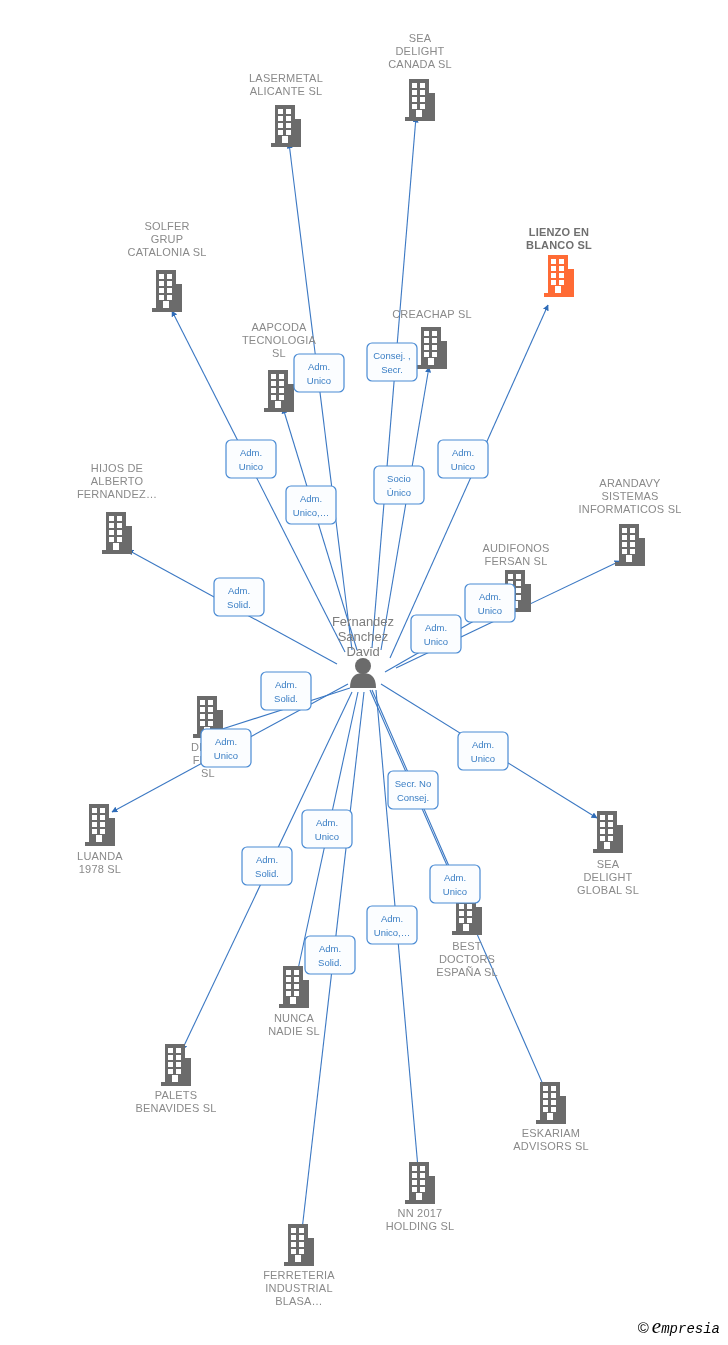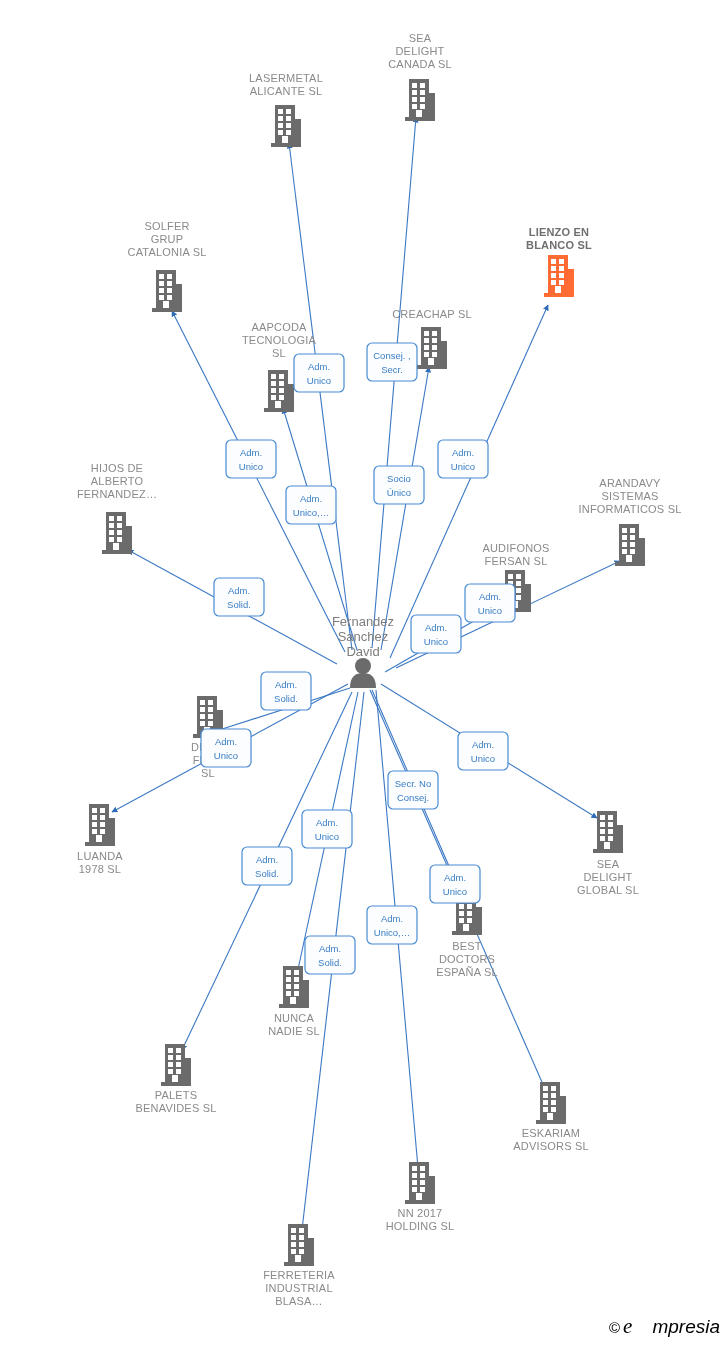--- a/index.html
+++ b/index.html
@@ -20,21 +20,21 @@
   }
   .edge{stroke:#3b78c3;stroke-width:1.1;fill:none;}
   .edge-head{fill:#2f6cb8;}
   .elabel-box{fill:#fbfdff;stroke:#4a8bd4;stroke-width:1.2;}
   .elabel-text{
     font-family:"Liberation Sans","DejaVu Sans",sans-serif;
     font-size:9.5px;fill:#3a7ec4;text-anchor:middle;
   }
   .wm-c{font-family:"Liberation Sans",sans-serif;font-size:15px;fill:#2a7b8c;}
   .wm-e{font-family:"Liberation Serif","DejaVu Serif",serif;font-size:21px;fill:#f07f2a;font-style:italic;}
-  .wm-rest{font-family:Liberation Sans, sans-serif;font-size:19px;fill:#2a6d80;font-style:italic;margin-left:20px;}
+  .wm-rest{font-family:Liberation Mono, monospace;font-size:14px;fill:#2a6d80;font-style:italic;}
 </style>
 </head>
 <body>
 
 <svg id="graph" viewBox="0 0 728 1345" width="728" height="1345">
   <defs>
     <marker id="arrow" viewBox="0 0 10 10" refX="9" refY="5" markerWidth="5.5" markerHeight="5.5" orient="auto-start-reverse">
       <path d="M 0 0 L 10 5 L 0 10 z" class="edge-head"></path>
     </marker>
   </defs>

